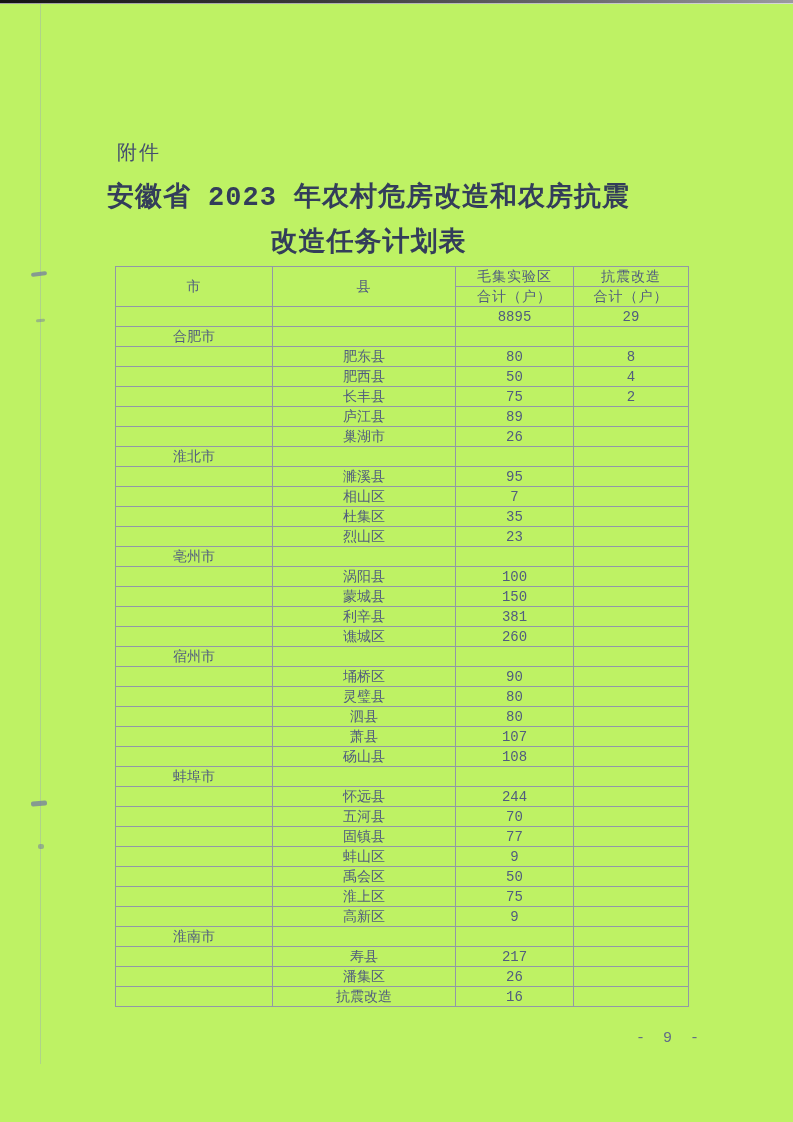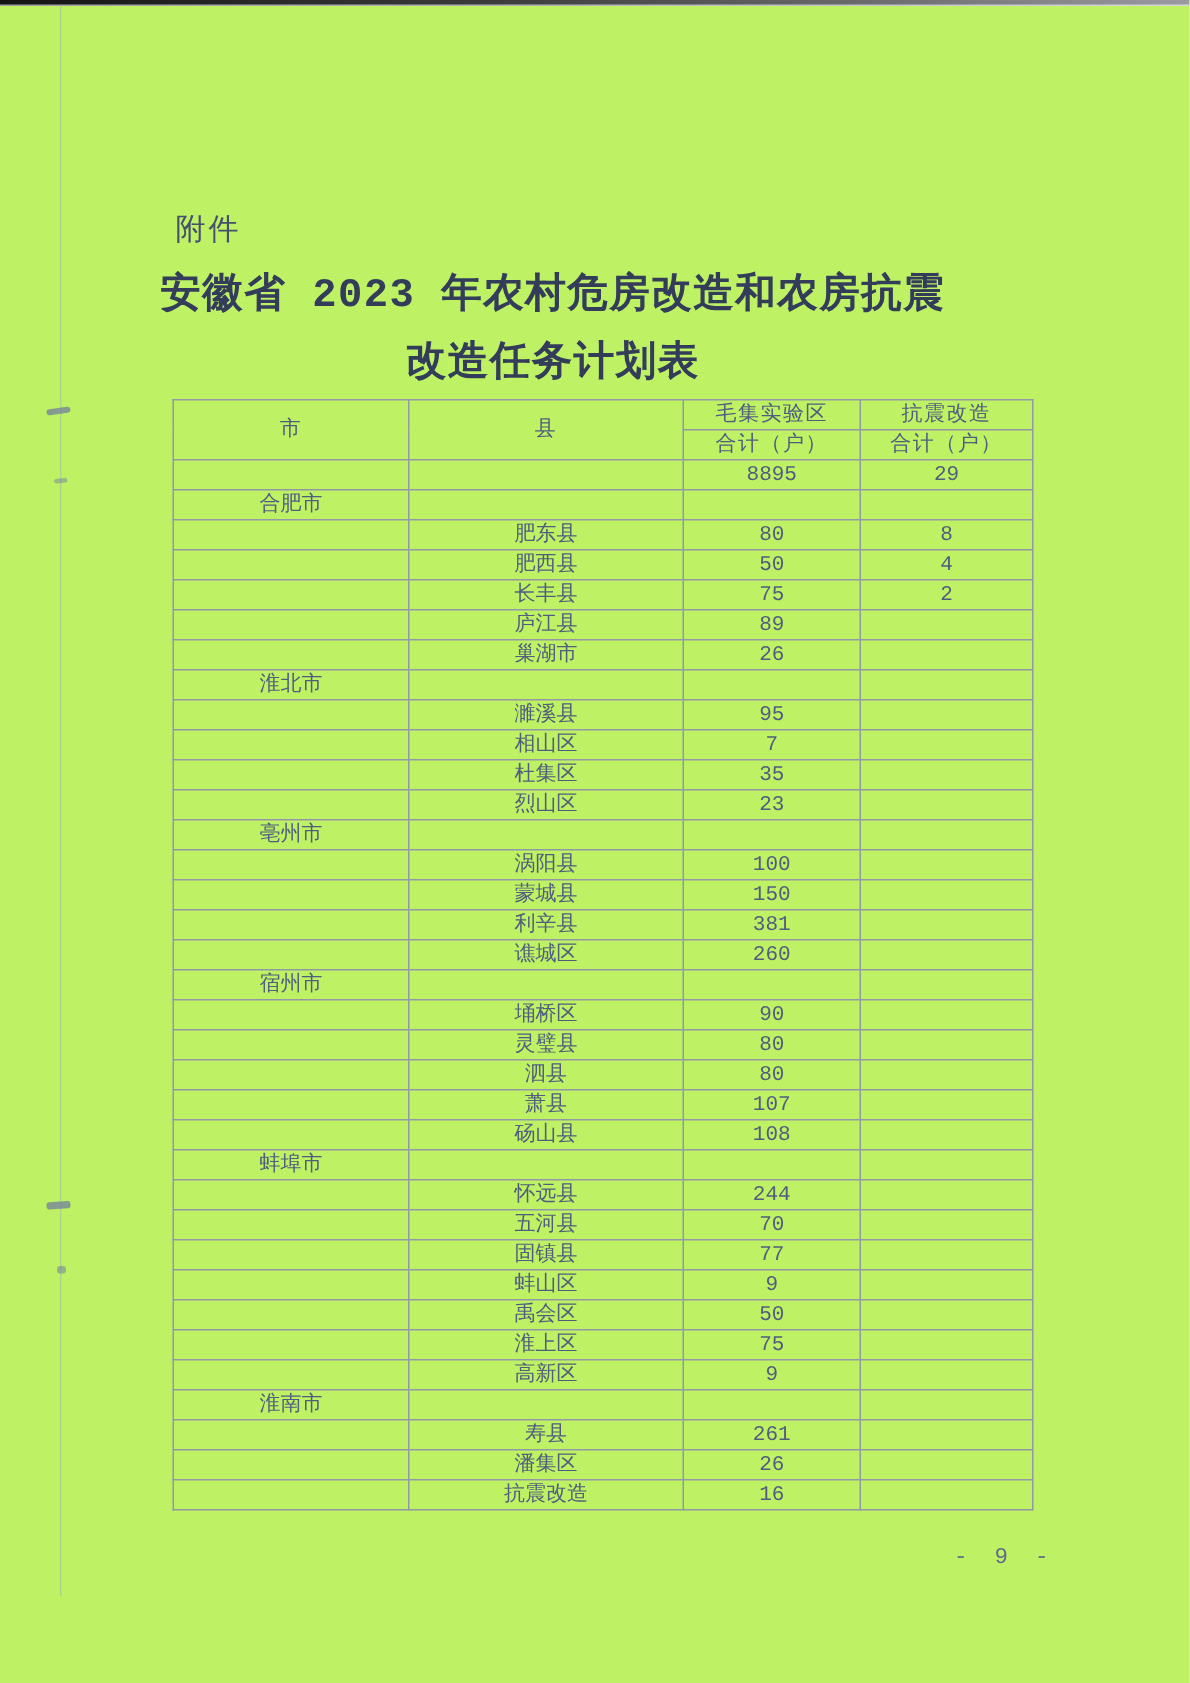--- a/index.html
+++ b/index.html
@@ -298,21 +298,21 @@
         </tr>
         <tr>
           <td>淮南市</td>
           <td></td>
           <td></td>
           <td></td>
         </tr>
         <tr>
           <td></td>
           <td>寿县</td>
-          <td>261</td>
+          <td>217</td>
           <td></td>
         </tr>
         <tr>
           <td></td>
           <td>潘集区</td>
           <td>26</td>
           <td></td>
         </tr>
         <tr>
           <td></td>

